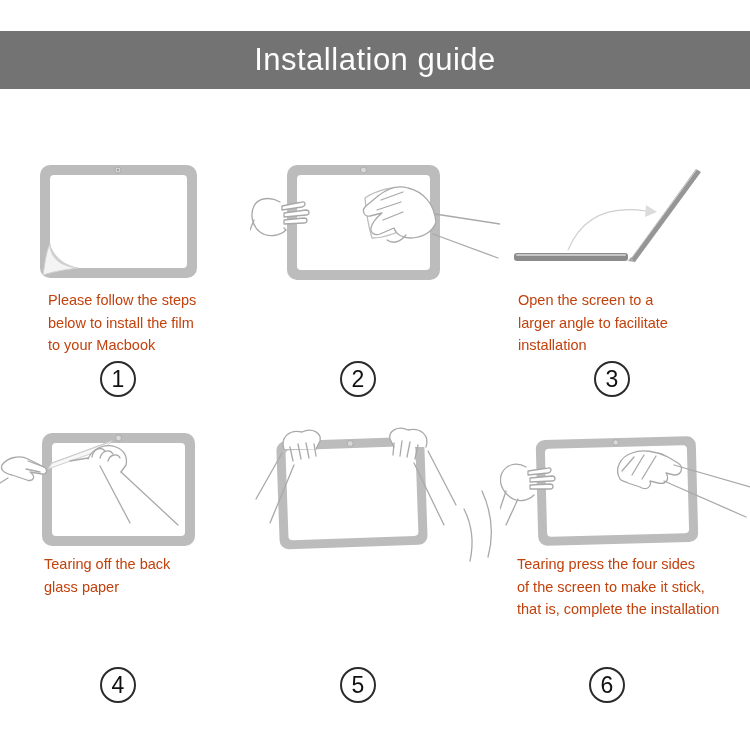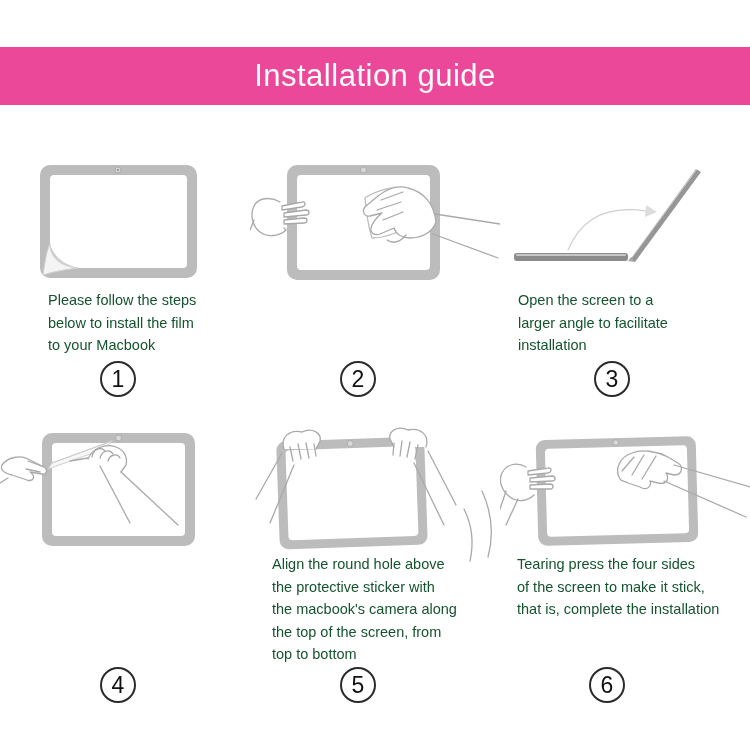--- a/index.html
+++ b/index.html
@@ -1,22 +1,22 @@
 <!DOCTYPE html>
 <html><head>
 <meta charset="utf-8">
 <style>
   html,body{margin:0;padding:0;background:#fff;}
   #page{position:relative;width:750px;height:750px;background:#ffffff;overflow:hidden;
         font-family:"Liberation Sans", sans-serif;}
-  .banner{position:absolute;left:0;top:47px;width:750px;height:58px;background:#ec4899;
+  .banner{position:absolute;left:0;top:31px;width:750px;height:58px;background:#737373;
           display:flex;align-items:center;justify-content:center;}
   .banner-title{color:#fdfdfd;font-size:31px;letter-spacing:.5px;}
   .illus{position:absolute;}
-  .caption{position:absolute;white-space:pre-line;color:#14532d;font-size:14.5px;line-height:22.5px;}
+  .caption{position:absolute;white-space:pre-line;color:#c2410c;font-size:14.5px;line-height:22.5px;}
   .numwrap{position:absolute;width:36px;height:36px;}
   .num{width:36px;height:36px;border:2px solid #2b2b2b;border-radius:50%;box-sizing:border-box;
        display:flex;align-items:center;justify-content:center;font-size:23px;color:#111;}
   svg{display:block;}
   .frame{fill:#bcbcbc;}
   .scr{fill:#ffffff;}
   .cam{fill:#d8d8d8;stroke:#a3a3a3;stroke-width:.8;}
   .art{fill:none;stroke:#a9a9a9;stroke-width:1.3;stroke-linecap:round;stroke-linejoin:round;}
   .artf{fill:#ffffff;stroke:#a9a9a9;stroke-width:1.3;stroke-linecap:round;stroke-linejoin:round;}
   .soft{fill:none;stroke:#cfcfcf;stroke-width:1.2;stroke-linecap:round;}
@@ -142,25 +142,22 @@
     <path class="art" d="M174,40 L250,62"></path>
     <path class="art" d="M164,56 L246,92"></path>
   </svg>
 
   <div class="caption" style="left:48px;top:289px;width:180px">Please follow the steps
 below to install the film
 to your Macbook</div>
   <div class="caption" style="left:518px;top:289px;width:195px">Open the screen to a
 larger angle to facilitate
 installation</div>
-  <div class="caption" style="left:272px;top:553px;width:215px">Align the round hole above
-the protective sticker with
-the macbook's camera along
-the top of the screen, from
-top to bottom</div>
+  <div class="caption" style="left:44px;top:553px;width:185px">Tearing off the back
+glass paper</div>
   <div class="caption" style="left:517px;top:553px;width:230px">Tearing press the four sides
 of the screen to make it stick,
 that is, complete the installation</div>
 
   <div class="numwrap" style="left:100px;top:361px">
     <div class="num">1</div>
     </div>
   <div class="numwrap" style="left:340px;top:361px">
     <div class="num">2</div>
     </div>

